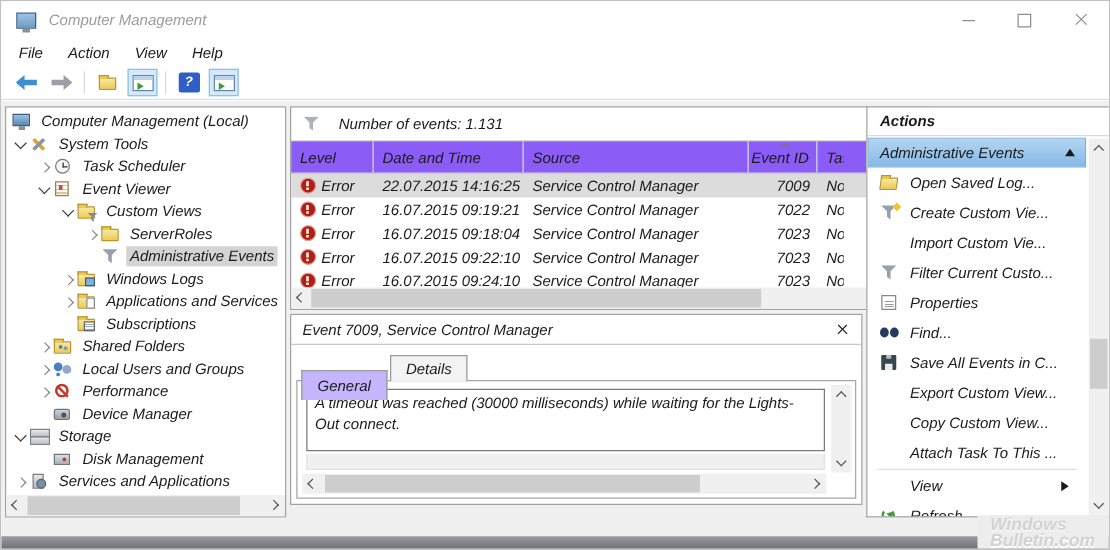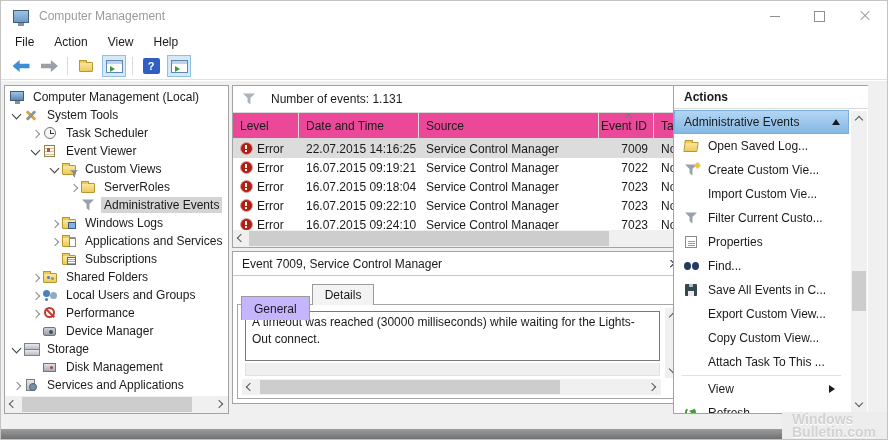--- a/index.html
+++ b/index.html
@@ -1,17 +1,17 @@
 <!DOCTYPE html>
 <html><head>
 <meta charset="utf-8">
 <style>
   * { margin:0; padding:0; box-sizing:border-box; }
   body { font-family:"Liberation Sans", sans-serif; background:#fff; }
-  #window { position:relative; width:888px; height:440px; background:#fff; border:1px solid #c3c3c3; overflow:hidden; font-size:12px; color:#1a1a1a; }
+  #window { position:relative; width:888px; height:440px; background:#fff; border:1px solid #c3c3c3; overflow:hidden; font-size:12px; color:#1a1a1a;font-style:italic; }
 
   
   .titlebar { position:absolute; top:0; left:0; right:0; height:30px; display:flex; align-items:center; background:#fff; }
   .app-icon { margin-left:12px; position:relative; width:16px; height:13px; background:linear-gradient(#9cc3e5,#6f9cc4); border:1px solid #3f5d7a; }
   .app-icon::after { content:""; position:absolute; left:4px; bottom:-4px; width:6px; height:3px; background:#8a8f94; }
   .title-text { margin-left:10px; color:#9b9b9b; }
   .win-controls { margin-left:auto; display:flex; height:30px; }
   .wbtn { width:45px; height:30px; display:flex; align-items:center; justify-content:center; position:relative; }
   .wmin::after { content:""; width:10px; height:1px; background:#8f8f8f; }
   .wmax::after { content:""; width:9px; height:9px; border:1px solid #8f8f8f; }
@@ -107,21 +107,21 @@
   .flop::before { content:""; position:absolute; left:3px; bottom:0; width:6px; height:5px; background:#ececec; }
   .flop::after  { content:""; position:absolute; left:4px; top:0; width:4px; height:3px; background:#b0bec5; }
   .refr { position:absolute; left:1px; top:1px; width:11px; height:11px; border:2px solid #3f9c35; border-radius:50%; border-top-color:transparent; }
   .refr::after { content:""; position:absolute; right:-3px; top:-3px; border:3px solid transparent; border-bottom:5px solid #3f9c35; transform:rotate(45deg); }
 
   
   #events-pane { left:231px; top:4px; width:512px; height:163px; }
   .summary { position:absolute; top:0; left:0; right:0; height:27px; display:flex; align-items:center; border-bottom:1px solid #d9d9d9; }
   .summary .tico { margin-left:9px; }
   .summary-text { margin-left:14px; }
-  .grid-header { position:absolute; top:27px; left:0; right:16px; height:26px; display:flex; border-bottom:1px solid #d9d9d9; background:#ec4899; }
+  .grid-header { position:absolute; top:27px; left:0; right:16px; height:26px; display:flex; border-bottom:1px solid #d9d9d9; background:#8b5cf6; }
   .hcell { border-right:1px solid #d9d9d9; padding:6px 0 0 7px; position:relative; overflow:hidden; white-space:nowrap; }
   .c-level { width:66px; flex:0 0 66px; } .c-date { width:120px; flex:0 0 120px; } .c-src { width:180px; flex:0 0 180px; }
   .c-id { width:55px; flex:0 0 55px; text-align:right; } .hcell.c-id { padding-right:6px; padding-left:0; }
   .c-task { width:21px; flex:0 0 21px; }
   .sort-up { position:absolute; top:2px; right:22px; width:5px; height:5px; border-left:1px solid #777; border-top:1px solid #777; transform:rotate(45deg); }
   .grid-rows { position:absolute; top:53px; left:0; right:16px; bottom:17px; overflow:hidden; }
   .grow { display:flex; align-items:center; height:19px; white-space:nowrap; }
   .grow.selected { background:#dcdcdc; }
   .gcell { padding-left:7px; overflow:hidden; } 
   .gcell.c-id { padding-left:0; padding-right:6px; }
@@ -139,21 +139,21 @@
   .tabs { position:absolute; top:30px; left:8px; height:23px; display:flex; align-items:flex-end; z-index:2; }
   .tab { padding:3px 12px 3px 12px; border:1px solid #9b9b9b; border-bottom:none; background:#f3f3f3; margin-right:2px; }
   .tab.active { background:#c4b5fd; padding:5px 12px 4px 12px; position:relative; top:15px; }
   .tabpage { position:absolute; top:52px; left:4px; right:4px; bottom:4px; border:1px solid #a6a6a6; background:#fff; }
   .msg-box { position:absolute; left:7px; top:6px; right:24px; height:50px; border:1px solid #7a7a7a; background:#fff; padding:2px 6px; line-height:17px; overflow:hidden; }
   .below-strip { position:absolute; left:7px; right:24px; top:58px; height:13px; background:#f0f0f0; border:1px solid #e2e2e2; border-top:none; }
   .pv-vscroll { top:3px; right:3px; width:16px; bottom:20px; }
   .pv-hscroll { left:4px; right:23px; bottom:3px; height:16px; }
 
   
-  #actions-pane { left:672px; top:4px; width:195px; height:329px; border-right:none; }
+  #actions-pane { left:692px; top:4px; width:195px; height:329px; border-right:none; }
   .actions-title { height:23px; line-height:23px; font-weight:bold; padding-left:10px; border-bottom:1px solid #d9d9d9; }
   .actions-list { position:absolute; top:24px; left:0; right:19px; bottom:0; overflow:hidden; }
   .group-header { height:24px; display:flex; align-items:center; padding:0 8px 0 9px; background:linear-gradient(#b3d6f2,#86b8e6); border:1px solid #7aadde; }
   .tri-up { margin-left:auto; width:0; height:0; border:4px solid transparent; border-bottom:6px solid #1a1a1a; position:relative; top:-2px; }
   .action-item { height:24px; display:flex; align-items:center; padding-left:10px; position:relative; }
   .aicon { width:16px; height:15px; flex:0 0 16px; position:relative; }
   .alabel { margin-left:8px; white-space:nowrap; }
   .asep { height:1px; background:#e0e0e0; margin:1px 8px; }
   .tri-right { position:absolute; right:10px; width:0; height:0; border:4px solid transparent; border-left:6px solid #1a1a1a; }
   .act-vscroll { top:25px; right:1px; width:16px; bottom:1px; }

